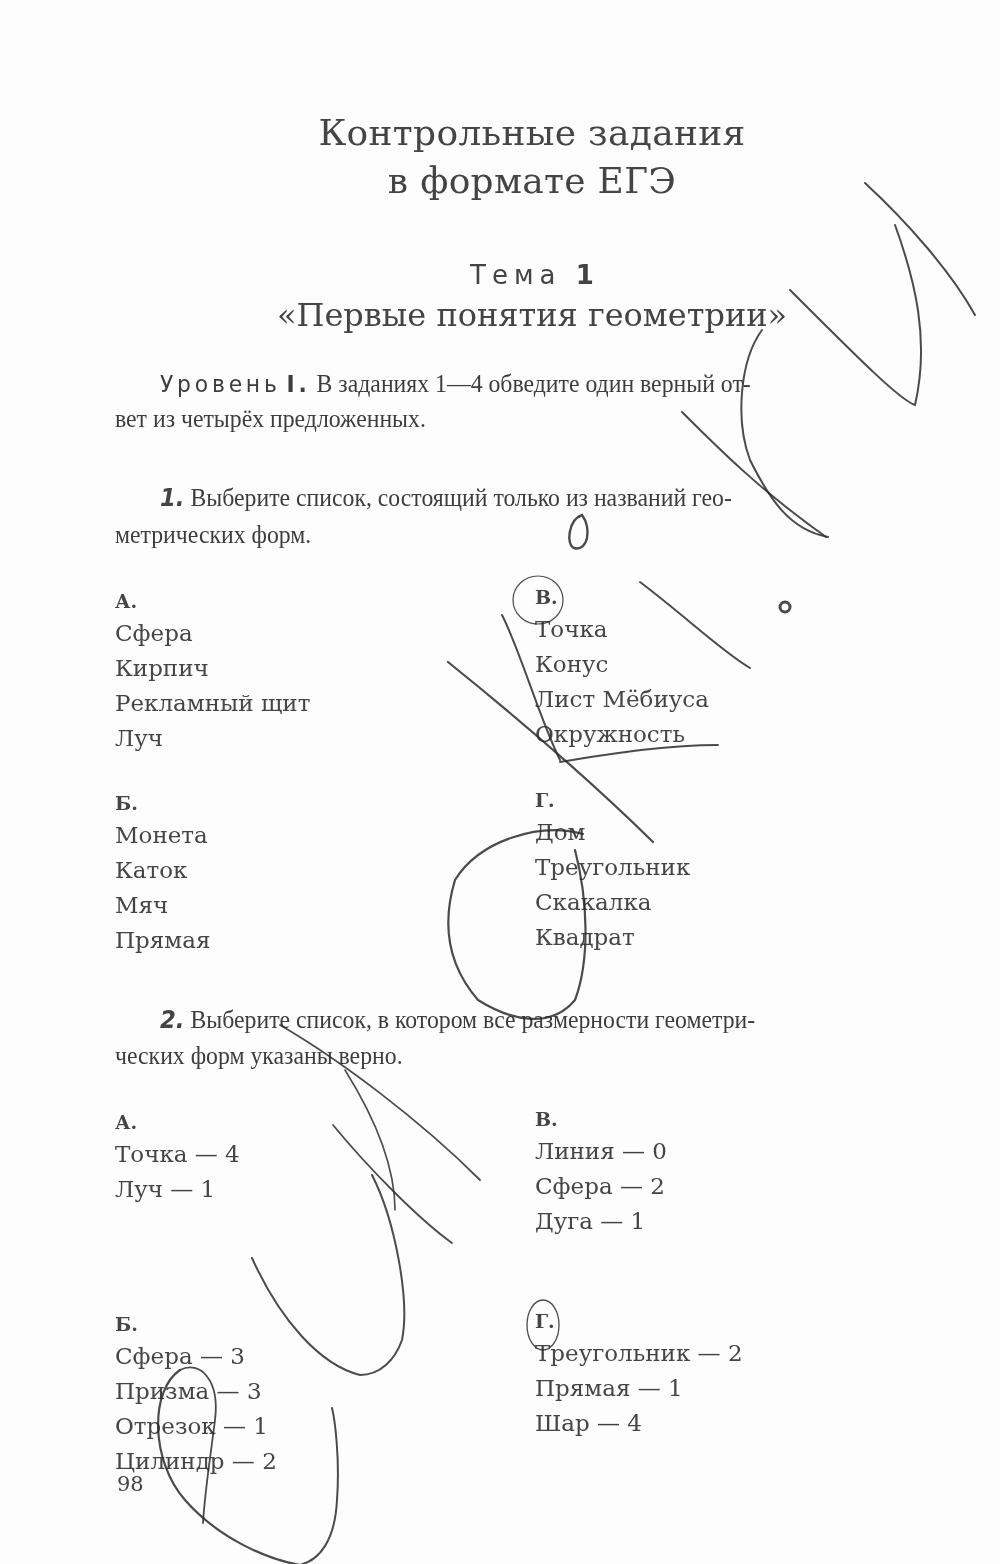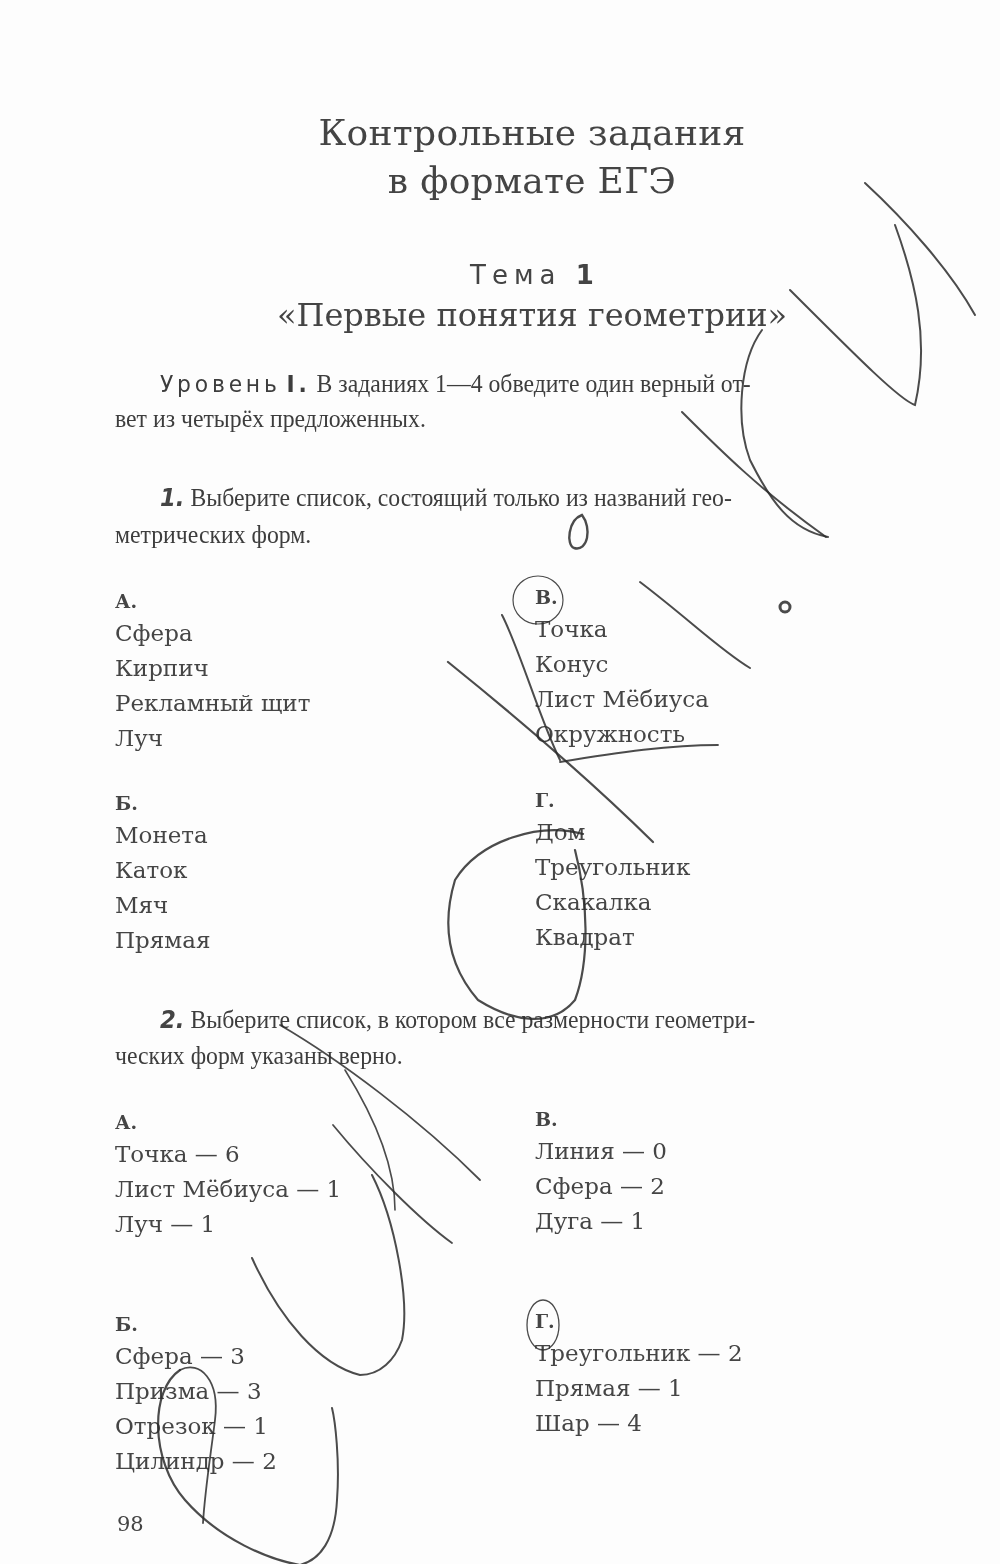--- a/index.html
+++ b/index.html
@@ -79,22 +79,21 @@
 </div>
 
 <div class="abs para" style="left:160px; top:1006px;">
   <span class="qnum">2.</span>
   <span>Выберите список, в котором все размерности геометри-</span>
 </div>
 <div class="abs para" style="left:115px; top:1042px;">ческих форм указаны верно.</div>
 
 <div class="abs opt" style="left:115px; top:1107px;">
   <div class="opt-letter">А.</div>
-  <div>Точка — 6</div>
-  <div>Лист Мёбиуса — 1</div>
+  <div>Точка — 4</div>
   <div>Луч — 1</div>
 </div>
 
 <div class="abs opt" style="left:535px; top:1104px;">
   <div class="opt-letter">В.</div>
   <div>Линия — 0</div>
   <div>Сфера — 2</div>
   <div>Дуга — 1</div>
 </div>
 
@@ -106,21 +105,21 @@
   <div>Цилиндр — 2</div>
 </div>
 
 <div class="abs opt" style="left:535px; top:1306px;">
   <div class="opt-letter">Г.</div>
   <div>Треугольник — 2</div>
   <div>Прямая — 1</div>
   <div>Шар — 4</div>
 </div>
 
-<div class="abs pagenum" style="left:117px; top:1512px;text-align:right;">98</div>
+<div class="abs pagenum" style="left:117px; top:1472px;text-align:right;">98</div>
 
 <svg class="marks" width="1000" height="1564" viewBox="0 0 1000 1564">
 
   <ellipse cx="538" cy="600" rx="25" ry="24" stroke-width="1.2"></ellipse>
 
   <ellipse cx="543" cy="1325" rx="16" ry="25" stroke-width="1.3"></ellipse>
 
   <path d="M865 183 C905 220, 950 270, 975 315" stroke-width="2"></path>
   <path d="M895 225 C915 280, 930 340, 915 405 C900 400, 860 360, 790 290" stroke-width="2"></path>
   <path d="M762 330 C740 360, 735 420, 750 460 C770 500, 790 530, 828 537" stroke-width="2"></path>

